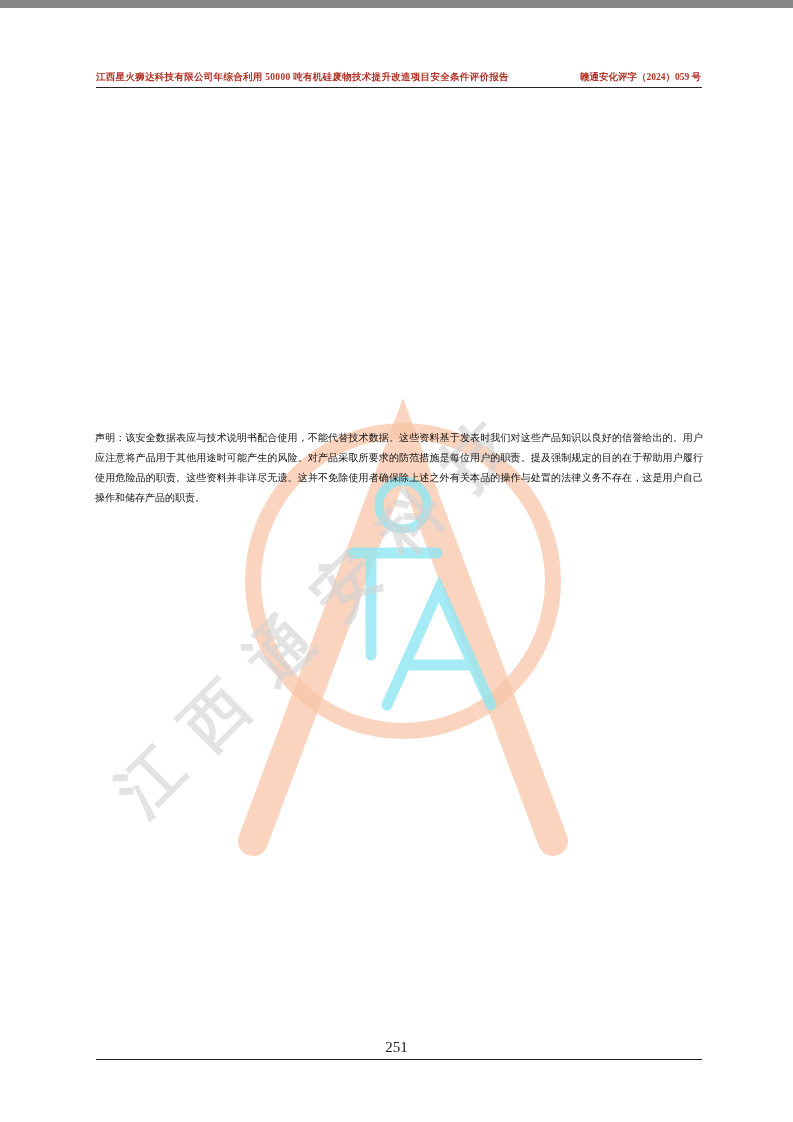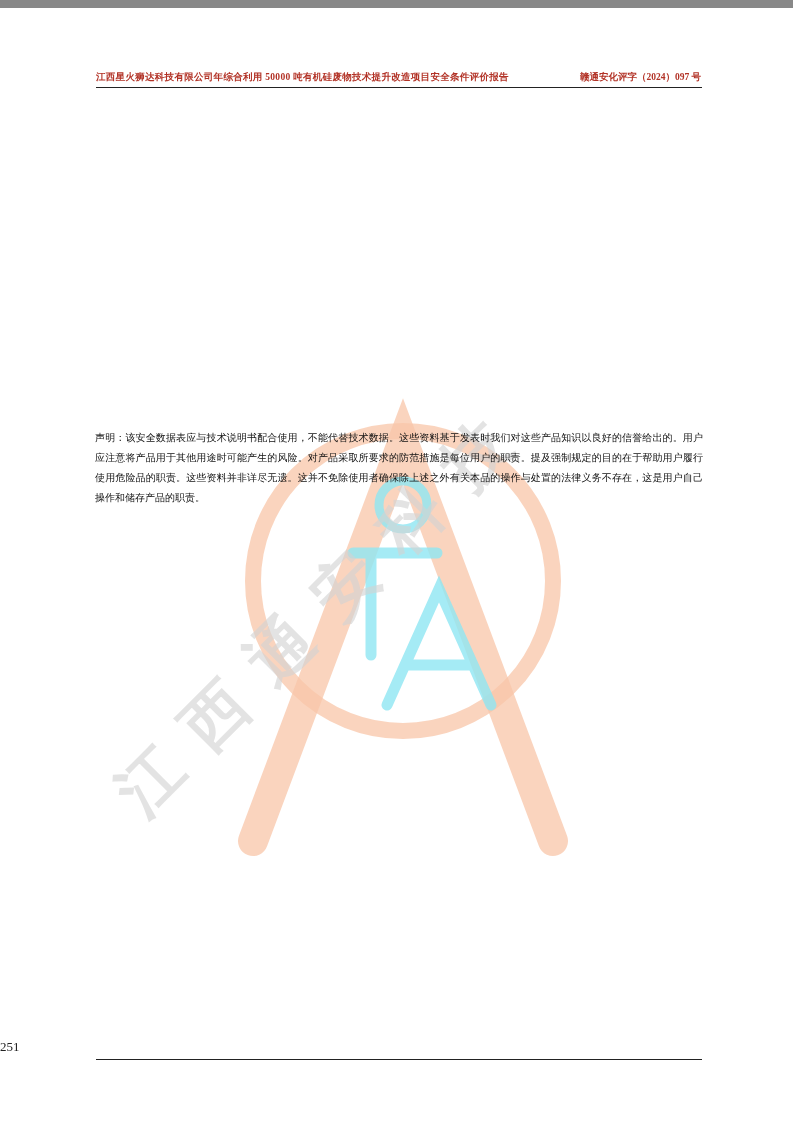--- a/index.html
+++ b/index.html
@@ -43,34 +43,34 @@
     font-size:15px;
   }
   .line{height:18px; line-height:18px; white-space:pre; overflow:hidden;}
   .declaration{
     position:absolute; z-index:2; left:95px; top:420px; width:608px;
     font-size:10px; line-height:20px; text-align:justify;
   }
   
   .page-number{
     position:absolute; z-index:2; left:0; top:1031px; width:793px;
-    text-align:left; font-size:13px; color:#222;
+    text-align:center; font-size:15px; color:#222;
   }
   .footer-rule{
     position:absolute; left:96px; top:1051px; width:606px; height:0;
     border-top:1.5px solid #222;
   }
 </style>
 </head>
 <body>
 
 <div class="page">
 
   <div class="header-left">江西星火狮达科技有限公司年综合利用 50000 吨有机硅废物技术提升改造项目安全条件评价报告</div>
-  <div class="header-right">赣通安化评字（2024）097 号</div>
+  <div class="header-right">赣通安化评字（2024）059 号</div>
   <div class="header-rule"></div>
 
   <svg class="wm wm-logo" width="360" height="470" viewBox="0 0 360 470">
     <circle cx="178" cy="188" r="150" fill="none" stroke-width="16" opacity="0.75" stroke="#f8c6a8"></circle>
     <path d="M 28 448 L 178 48 L 328 448" fill="none" stroke-width="30" stroke-linecap="round" opacity="0.75" stroke="#f8c6a8"></path>
     <circle cx="178" cy="112" r="24" fill="none" stroke-width="9" opacity="0.8" stroke="#8fe6f3"></circle>
     <path d="M 128 160 L 212 160 M 146 160 L 146 262" fill="none" stroke-width="11" stroke-linecap="round" opacity="0.8" stroke="#8fe6f3"></path>
     <path d="M 162 312 L 214 196 L 266 312 M 182 272 L 247 272" fill="none" stroke-width="11" stroke-linecap="round" opacity="0.8" stroke="#8fe6f3"></path>
   </svg>
 

